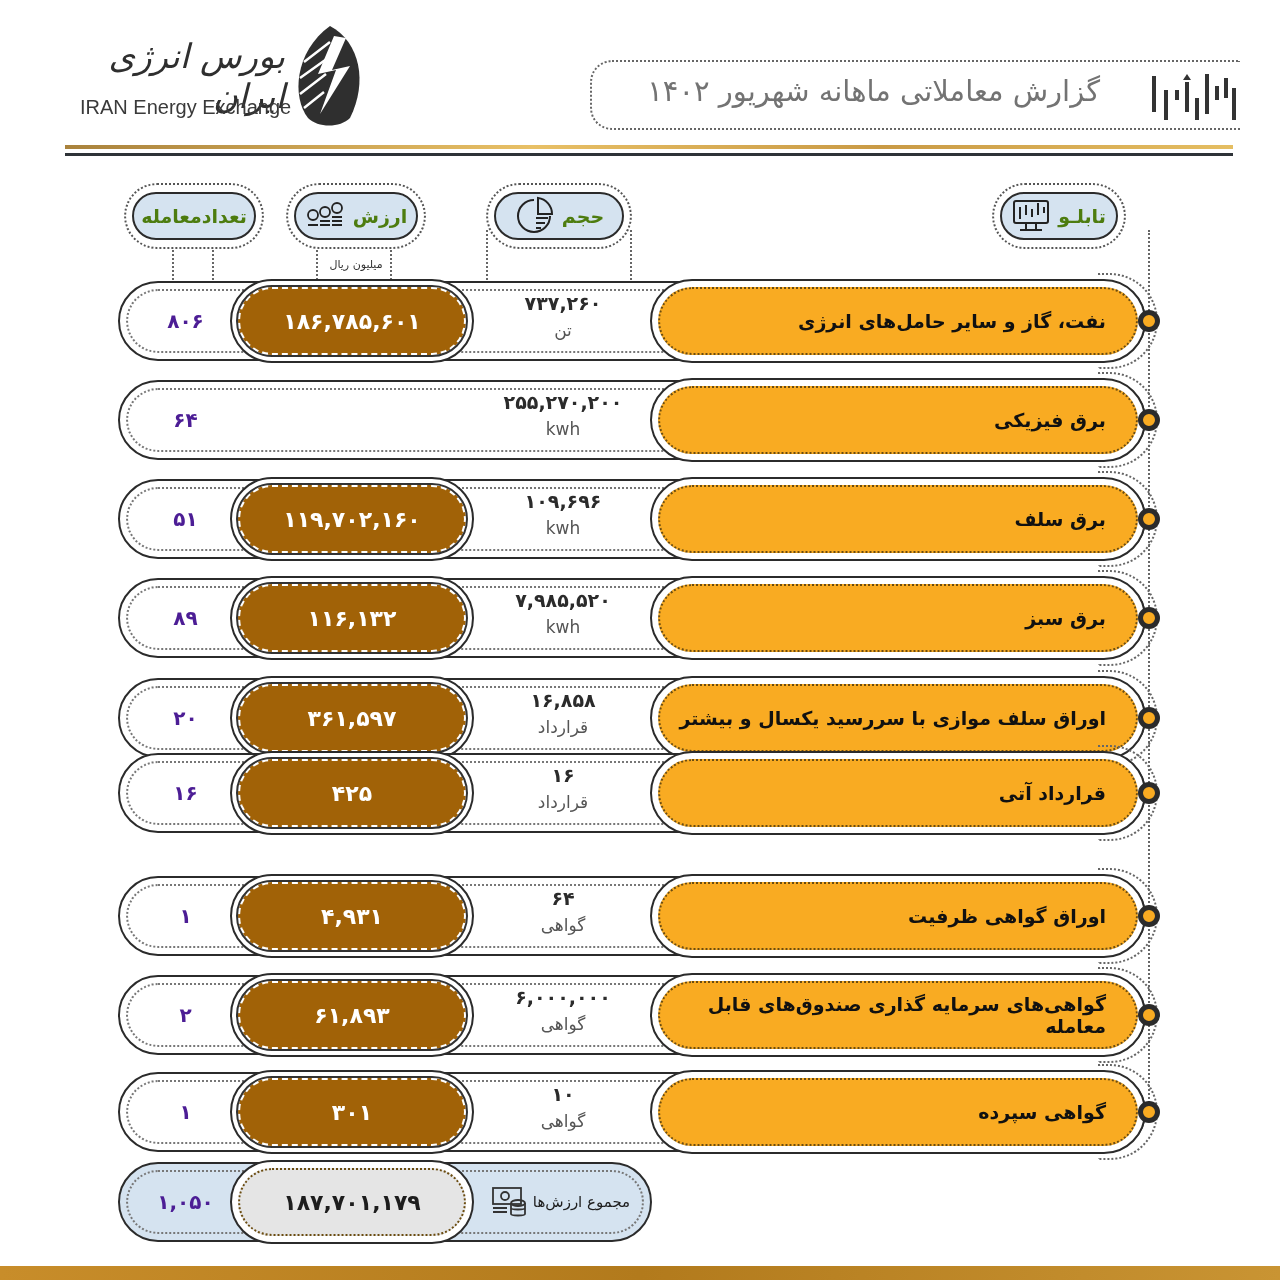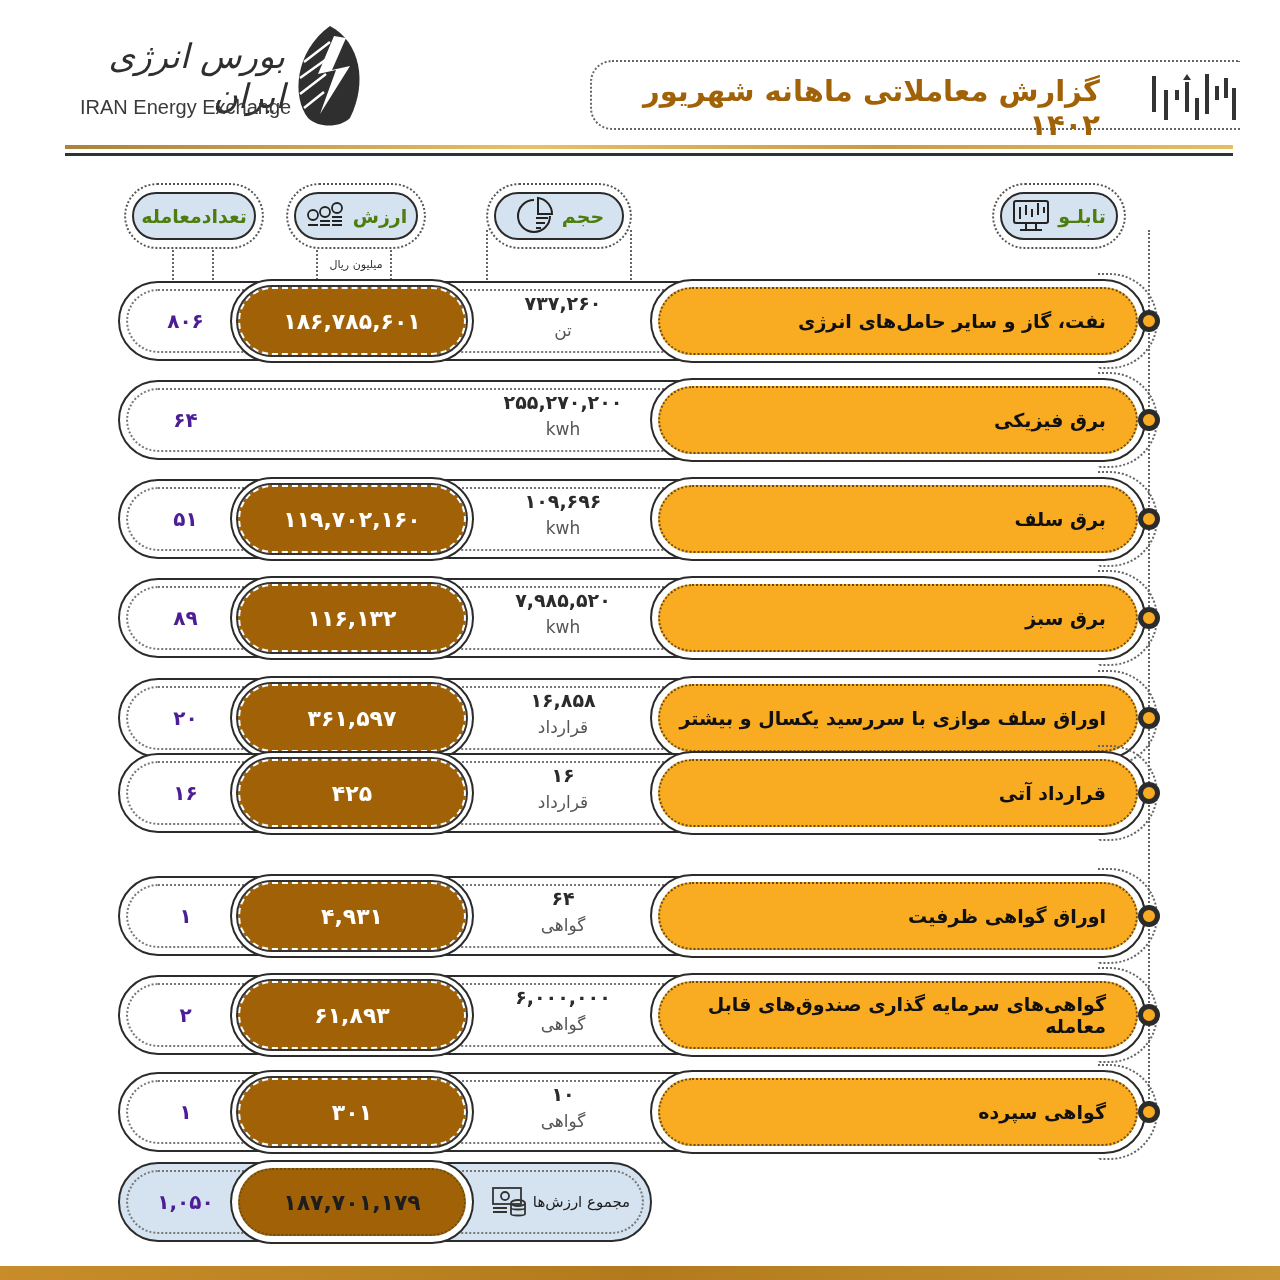--- a/index.html
+++ b/index.html
@@ -6,21 +6,21 @@
   html, body { width: 1280px; height: 1280px; background: #ffffff; overflow: hidden; }
   body { position: relative; font-family: "DejaVu Sans", sans-serif; color: #2b2b2b; }
 
   
   .logo { position: absolute; left: 60px; top: 22px; width: 320px; height: 110px; }
   .logo .fa { position: absolute; left: 20px; top: 14px; width: 205px; text-align: right; font-family: "DejaVu Serif", serif; font-size: 34px; font-style: italic; color: #2f2f2f; direction: rtl; }
   .logo .en { position: absolute; left: 20px; top: 74px; font-family: "Liberation Sans", sans-serif; font-size: 20px; color: #3a3a3a; }
   .logo svg { position: absolute; left: 230px; top: 0; }
 
   .title-box { position: absolute; left: 590px; top: 60px; width: 650px; height: 70px; border: 2px dotted #666; border-right: none; border-radius: 22px 0 0 22px; }
-  .title-text { position: absolute; left: 610px; top: 74px; width: 490px; text-align: right; direction: rtl; font-family: "DejaVu Sans", sans-serif; font-weight: bold; font-size: 29px; color: #a16207; }
+  .title-text { position: absolute; left: 610px; top: 74px; width: 490px; text-align: right; direction: rtl; font-family: "DejaVu Sans", sans-serif; font-weight: normal; font-size: 29px; color: #737373; }
   .title-icon { position: absolute; left: 1150px; top: 70px; }
 
   .rule-gold { position: absolute; left: 65px; top: 145px; width: 1168px; height: 4px; background: linear-gradient(90deg, #a9823c, #e8c066 40%, #c99a45 70%, #e5be62); }
   .rule-dark { position: absolute; left: 65px; top: 153px; width: 1168px; height: 3px; background: #2e3338; }
 
   
   .col-head { position: absolute; height: 66px; border: 2px dotted #555; border-radius: 34px; }
   .col-pill { position: absolute; left: 6px; top: 7px; right: 6px; bottom: 7px; background: #d5e3f0; border: 2px solid #2b2b2b; border-radius: 28px; display: flex; align-items: center; justify-content: center; gap: 8px; direction: rtl; font-weight: bold; font-size: 19px; color: #4d7c0f; }
   .vline { position: absolute; width: 0; border-left: 2px dotted #666; }
   .unit-note { position: absolute; left: 320px; top: 258px; width: 72px; text-align: center; font-size: 11px; color: #333; direction: rtl; }
@@ -40,21 +40,21 @@
   .name-pill span { direction: rtl; font-weight: bold; font-size: 19px; color: #111; }
   .bullet { position: absolute; left: 1020px; top: 29px; width: 22px; height: 22px; border-radius: 50%; border: 5px solid #2b2b2b; background: #f9ab22; }
   .arc { position: absolute; left: 980px; top: -8px; width: 60px; height: 96px; border: 2px dotted #666; border-left: none; border-radius: 0 48px 48px 0; }
 
   .spine { position: absolute; left: 1148px; top: 230px; height: 880px; border-left: 2px dotted #666; }
 
   
   .total { position: absolute; left: 118px; top: 1162px; width: 534px; height: 80px; }
   .total .row-outer { width: 534px; background: #d5e3f0; }
   .total .value-wrap { background: #fff; }
-  .total .value-pill { background: #a16207; color: #1d1d1d; border: 2px dotted #6b4c10; outline: none; }
+  .total .value-pill { background: #e5e5e5; color: #1d1d1d; border: 2px dotted #6b4c10; outline: none; }
   .total .label { position: absolute; left: 360px; top: 0; width: 165px; height: 80px; display: flex; align-items: center; justify-content: center; gap: 6px; direction: rtl; font-weight: normal; font-size: 15px; color: #1d1d1d; }
 
   .footer-bar { position: absolute; left: 0; top: 1266px; width: 1280px; height: 14px; background: linear-gradient(90deg, #c88d2a, #b27a1c 50%, #c99433); }
 </style>
 </head>
 <body>
 
 <div class="logo">
   <div class="fa">بورس انرژی ایران</div>
   <div class="en">IRAN Energy Exchange</div>

